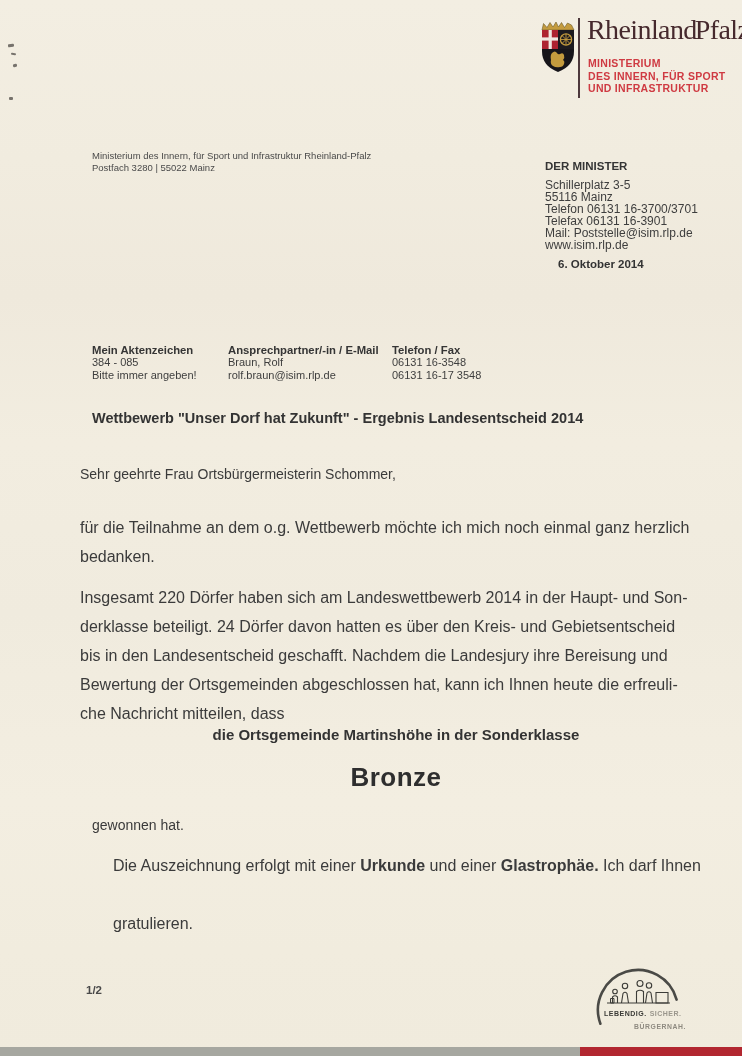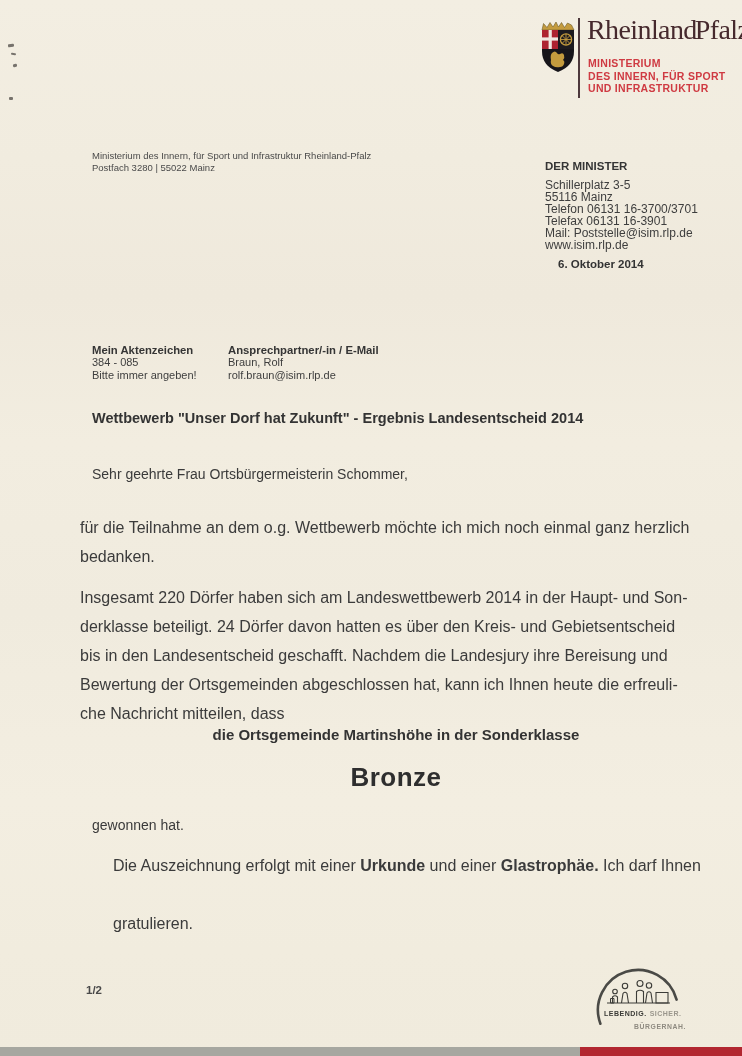--- a/index.html
+++ b/index.html
@@ -34,21 +34,21 @@
   .recipient{position:absolute;left:92px;top:188px;font-size:16.5px;line-height:21.5px;color:#3b3b3b;}
   
   .office-title{position:absolute;left:545px;top:160px;font-size:11.5px;font-weight:bold;color:#353535;}
   .office-lines{position:absolute;left:545px;top:180px;font-size:12px;line-height:11.9px;color:#3e3e3e;}
   .office-date{position:absolute;left:558px;top:258px;font-size:11.5px;font-weight:bold;color:#333;}
   
   .ref-col{position:absolute;top:344px;font-size:11px;line-height:12.4px;color:#3e3e3e;}
   .ref-col .hdr{font-weight:bold;font-size:11.3px;color:#353535;}
   
   .subject{position:absolute;left:92px;top:410px;font-size:14.5px;font-weight:bold;color:#333;}
-  .salutation{position:absolute;left:92px;top:466px;font-size:14px;}
+  .salutation{position:absolute;left:80px;top:466px;font-size:14px;}
   .para{position:absolute;left:80px;font-size:16px;line-height:29px;color:#3b3b3b;}
   .center-wrap{position:absolute;left:46px;width:700px;text-align:center;}
   .award-intro{top:726px;font-size:15px;font-weight:bold;color:#333;}
   .award-word{top:762px;font-size:26px;font-weight:bold;color:#2e2e2e;letter-spacing:.5px;}
   .award-outro{position:absolute;left:92px;top:817px;font-size:14px;}
   
   .page-num{position:absolute;left:86px;top:984px;font-size:11.5px;font-weight:bold;color:#4a4a4a;}
   .emblem-svg{position:absolute;left:594px;top:966px;}
   .emblem-t1{position:absolute;left:604px;top:1010px;font-size:7px;letter-spacing:.5px;white-space:nowrap;}
   .emblem-t1 .w1{color:#3a3a36;font-weight:bold;}
@@ -92,20 +92,24 @@
   <div class="office-date">6. Oktober 2014</div>
 
   <div class="ref-col" style="left:92px;">
     <div class="hdr">Mein Aktenzeichen</div>
     <div>384 - 085<br>Bitte immer angeben!</div>
   </div>
   <div class="ref-col" style="left:228px;">
     <div class="hdr">Ansprechpartner/-in / E-Mail</div>
     <div>Braun, Rolf<br>rolf.braun@isim.rlp.de</div>
   </div>
+  <div class="ref-col" style="left:392px;">
+    <div class="hdr">Telefon / Fax</div>
+    <div>06131 16-3548<br>06131 16-17 3548</div>
+  </div>
 
   <div class="subject">Wettbewerb "Unser Dorf hat Zukunft" - Ergebnis Landesentscheid 2014</div>
   <div class="salutation">Sehr geehrte Frau Ortsbürgermeisterin Schommer,</div>
   <div class="para" style="top:513px;">für die Teilnahme an dem o.g. Wettbewerb möchte ich mich noch einmal ganz herzlich<br>bedanken.</div>
   <div class="para" style="top:583px;">Insgesamt 220 Dörfer haben sich am Landeswettbewerb 2014 in der Haupt- und Son-<br>derklasse beteiligt. 24 Dörfer davon hatten es über den Kreis- und Gebietsentscheid<br>bis in den Landesentscheid geschafft. Nachdem die Landesjury ihre Bereisung und<br>Bewertung der Ortsgemeinden abgeschlossen hat, kann ich Ihnen heute die erfreuli-<br>che Nachricht mitteilen, dass</div>
   <div class="center-wrap award-intro">die Ortsgemeinde Martinshöhe in der Sonderklasse</div>
   <div class="center-wrap award-word">Bronze</div>
   <div class="award-outro">gewonnen hat.</div>
   <div class="para" style="top:851px;margin-left:33px;"><span>Die Auszeichnung erfolgt mit einer </span><span style="font-weight: bold;">Urkunde</span><span> und einer </span><span style="font-weight: bold;">Glastrophäe.</span><span> Ich darf Ihnen</span><br><br><span>gratulieren.</span></div>
 

